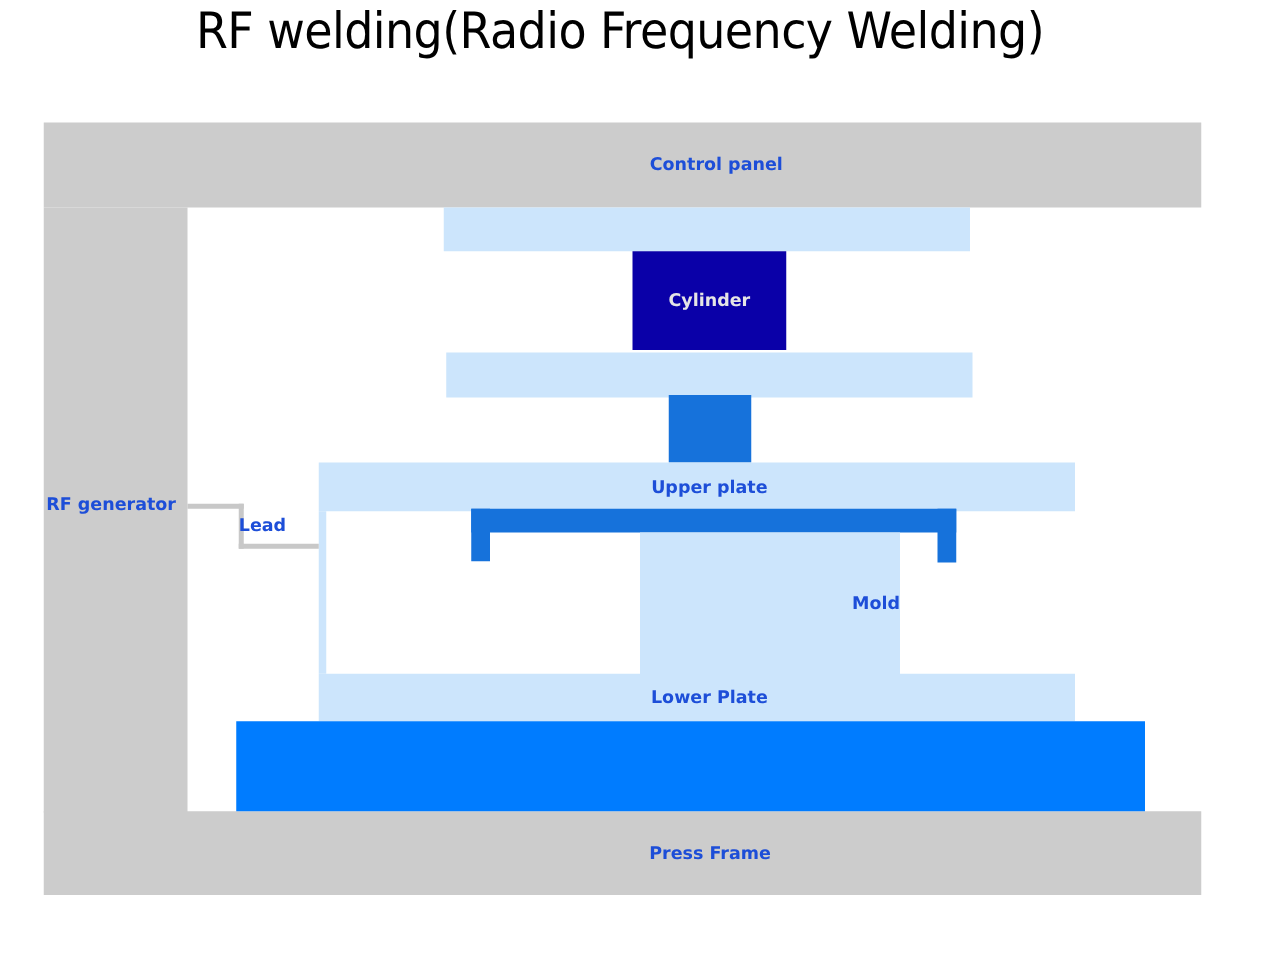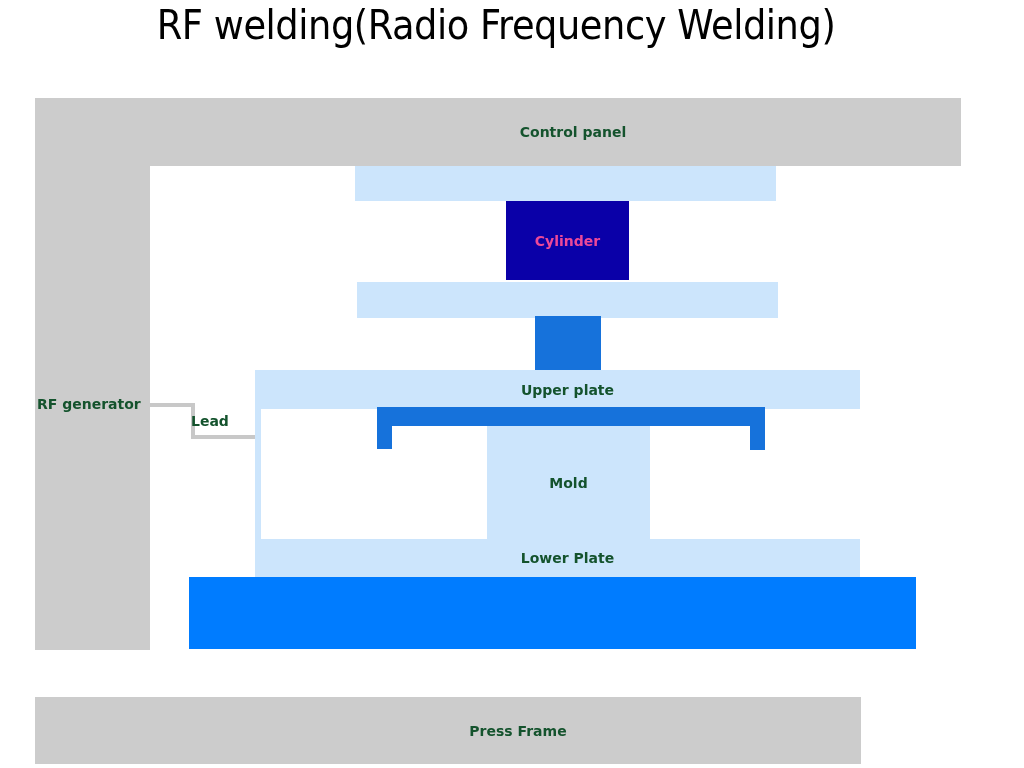--- a/index.html
+++ b/index.html
@@ -1,59 +1,59 @@
 <!DOCTYPE html>
 <html><head>
 <meta charset="utf-8">
 <style>
   html, body { margin: 0; padding: 0; background: #ffffff; }
   body { width: 1024px; height: 768px; position: relative; overflow: hidden; font-family: "DejaVu Sans", sans-serif; }
   .abs { position: absolute; box-sizing: border-box; }
   .title { left: 0; top: 2px; width: 992px; text-align: center; font-family: "DejaVu Sans", sans-serif; font-size: 40px; color: #000; letter-spacing: -0.5px; transform: scaleX(0.92); transform-origin: center; }
   .gray { background: #cccccc; }
   .light { background: #cce5fc; }
-  .lbl { font-family: "DejaVu Sans", sans-serif; font-weight: bold; font-size: 14px; color: #14532d; white-space: nowrap; }
+  .lbl { font-family: "DejaVu Sans", sans-serif; font-weight: bold; font-size: 14px; color: #1d4ed8; white-space: nowrap; }
   .center-lbl { display: flex; align-items: center; justify-content: center; }
   .lead-seg { background: #c8c8c8; }
 </style>
 </head>
 <body>
 
 <div class="abs title">RF welding(Radio Frequency Welding)</div>
 
 <div class="abs gray center-lbl" style="left:35px; top:98px; width:926px; height:68px;">
   <span class="lbl" style="margin-left:150px;">Control panel</span>
 </div>
 <div class="abs gray" style="left:35px; top:166px; width:115px; height:484px;"></div>
 <div class="abs lbl" style="left:37px; top:396px;">RF generator</div>
-<div class="abs gray center-lbl" style="left:35px; top:649px; width:826px; height:67px;margin-top:48px;">
+<div class="abs gray center-lbl" style="left:35px; top:649px; width:926px; height:67px;">
   <span class="lbl" style="margin-left:140px;">Press Frame</span>
 </div>
 
 <div class="abs light" style="left:355px; top:166px; width:421px; height:35px;"></div>
 
 <div class="abs center-lbl" style="left:506px; top:201px; width:123px; height:79px; background:#0a00a8;">
-  <span class="lbl" style="color:#ec4899;">Cylinder</span>
+  <span class="lbl" style="color:#e5e5e5;">Cylinder</span>
 </div>
 
 <div class="abs light" style="left:357px; top:282px; width:421px; height:36px;"></div>
 
 <div class="abs" style="left:535px; top:316px; width:66px; height:54px; background:#1672db;"></div>
 
 <div class="abs light center-lbl" style="left:255px; top:370px; width:605px; height:39px;">
   <span class="lbl" style="margin-left:20px;">Upper plate</span>
 </div>
 
 <div class="abs light" style="left:255px; top:409px; width:6px; height:130px;"></div>
 
 <div class="abs" style="left:377px; top:407px; width:388px; height:19px; background:#1672db;"></div>
 <div class="abs" style="left:377px; top:407px; width:15px; height:42px; background:#1672db;"></div>
 <div class="abs" style="left:750px; top:407px; width:15px; height:43px; background:#1672db;"></div>
 
-<div class="abs light center-lbl" style="left:487px; top:426px; width:163px; height:114px;">
+<div class="abs light center-lbl" style="left:512px; top:426px; width:208px; height:114px;justify-content:flex-end;">
   <span class="lbl">Mold</span>
 </div>
 
 <div class="abs light center-lbl" style="left:255px; top:539px; width:605px; height:38px;">
   <span class="lbl" style="margin-left:20px;text-align:right;">Lower Plate</span>
 </div>
 
 <div class="abs" style="left:189px; top:577px; width:727px; height:72px; background:#007cff;"></div>
 
 <div class="abs lead-seg" style="left:150px; top:403px; width:45px; height:4px;"></div>

